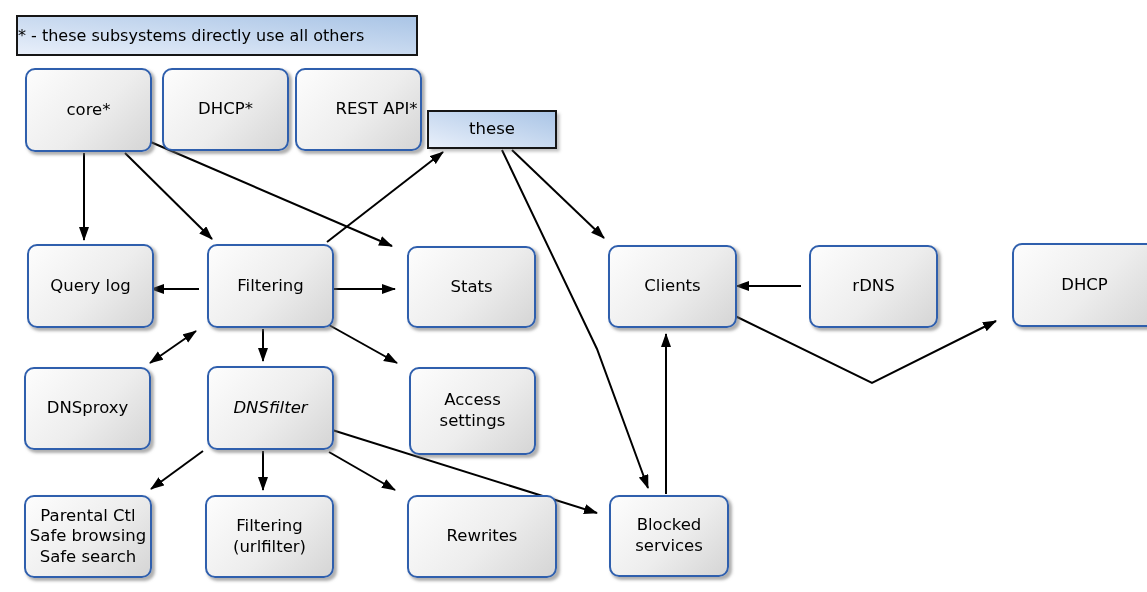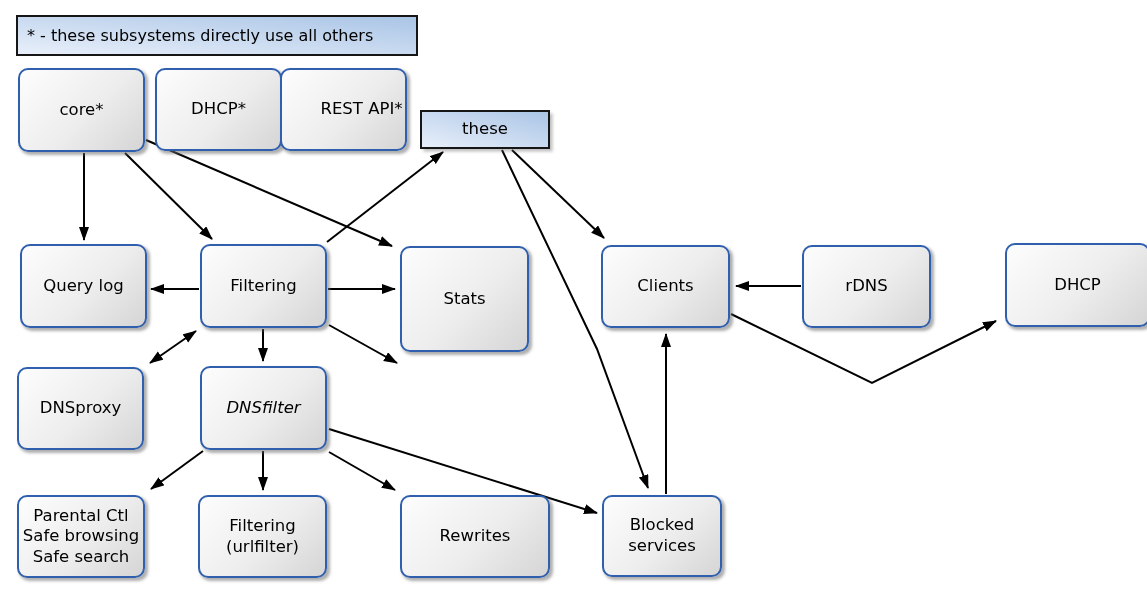--- a/index.html
+++ b/index.html
@@ -21,41 +21,41 @@
     position: absolute;
     box-sizing: border-box;
     display: flex;
     align-items: center;
     justify-content: center;
     text-align: center;
     color: #000;
     font-size: 16.5px;
     line-height: 1.25;
     white-space: pre;
+    margin-left: 7px;
   }
   .node.gray {
     background: linear-gradient(135deg, #fdfdfd 0%, #ededed 55%, #d5d5d5 100%);
     border: 2px solid var(--node-border, #2f5fad);
     border-radius: 10px;
     box-shadow: 2.5px 2.5px 3px rgba(110,110,110,0.55);
   }
   .node.blue {
     background: linear-gradient(to top right, var(--blue-light, #e8effa), var(--blue-dark, #aac5e6));
     border: 2px solid var(--border-dark, #161616);
     border-radius: 0;
     box-shadow: 2.5px 2.5px 3px rgba(110,110,110,0.45);
   }
   .legend {
     position: absolute;
     left: 16px; top: 15px;
     width: 402px; height: 41px;
     box-sizing: border-box;
     display: flex;
     align-items: center;
-    padding-left: 9px;
     background: linear-gradient(to top right, var(--blue-light, #e8effa), var(--blue-dark, #aac5e6));
     border: 2px solid var(--border-dark, #161616);
     font-size: 16px;
     color: #000;
     white-space: nowrap;
     text-align: right;
   }
 </style>
 </head>
 <body>
@@ -83,30 +83,32 @@
       <polyline points="512,150 604,238" fill="none" stroke="#000000" stroke-width="2" marker-end="url(#arrow)"></polyline>
       <polyline points="502,150 597,349 648,488" fill="none" stroke="#000000" stroke-width="2" marker-end="url(#arrow)"></polyline>
       <polyline points="801,286 736,286" fill="none" stroke="#000000" stroke-width="2" marker-end="url(#arrow)"></polyline>
       <polyline points="666,494 666,334" fill="none" stroke="#000000" stroke-width="2" marker-end="url(#arrow)"></polyline>
       <polyline points="731,314 872,383 996,321" fill="none" stroke="#000000" stroke-width="2" marker-end="url(#arrow)"></polyline>
     </svg>
   <div class="legend">* - these subsystems directly use all others</div>
   <div id="node-layer">
       <div class="node gray" style="left: 18px; top: 68px; width: 127px; height: 84px;">core*</div>
       <div class="node gray" style="left: 155px; top: 68px; width: 127px; height: 83px;">DHCP*</div>
-      <div class="node gray" style="left: 280px; top: 68px; width: 127px; height: 83px; padding-left: 36px;">REST API*</div>
+      <div class="node gray" style="left: 288px; top: 68px; width: 127px; height: 83px; padding-left: 36px;">REST API*</div>
       <div class="node blue" style="left: 420px; top: 110px; width: 130px; height: 39px;">these</div>
       <div class="node gray" style="left: 20px; top: 244px; width: 127px; height: 84px;">Query log</div>
       <div class="node gray" style="left: 200px; top: 244px; width: 127px; height: 84px;">Filtering</div>
-      <div class="node gray" style="left: 400px; top: 246px; width: 129px; height: 106px;">Stats</div>
+      <div class="node gray" style="left: 400px; top: 246px; width: 129px; height: 82px;">Stats</div>
       <div class="node gray" style="left: 601px; top: 245px; width: 129px; height: 83px;">Clients</div>
       <div class="node gray" style="left: 802px; top: 245px; width: 129px; height: 83px;">rDNS</div>
       <div class="node gray" style="left: 1005px; top: 243px; width: 145px; height: 84px;">DHCP</div>
       <div class="node gray" style="left: 17px; top: 367px; width: 127px; height: 83px;">DNSproxy</div>
       <div class="node gray" style="left: 200px; top: 366px; width: 127px; height: 84px; font-style: italic;">DNSfilter</div>
+      <div class="node gray" style="left: 402px; top: 367px; width: 127px; height: 88px;">Access
+settings</div>
       <div class="node gray" style="left: 17px; top: 495px; width: 128px; height: 83px;">Parental Ctl
 Safe browsing
 Safe search</div>
       <div class="node gray" style="left: 198px; top: 495px; width: 129px; height: 83px;">Filtering
 (urlfilter)</div>
       <div class="node gray" style="left: 400px; top: 495px; width: 150px; height: 83px;">Rewrites</div>
       <div class="node gray" style="left: 602px; top: 495px; width: 120px; height: 82px;">Blocked
 services</div>
     </div>
 </div>

